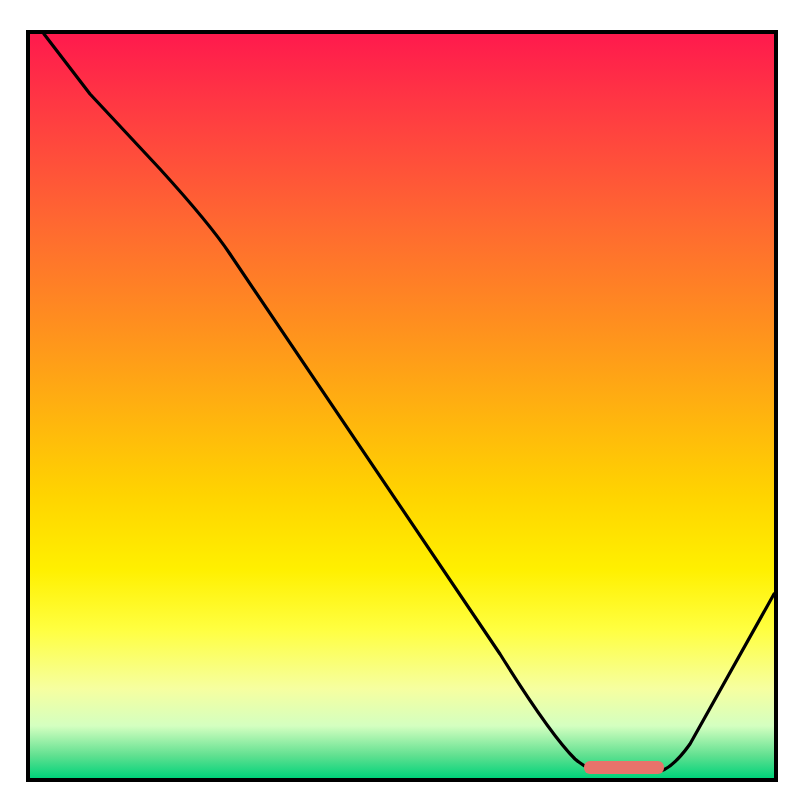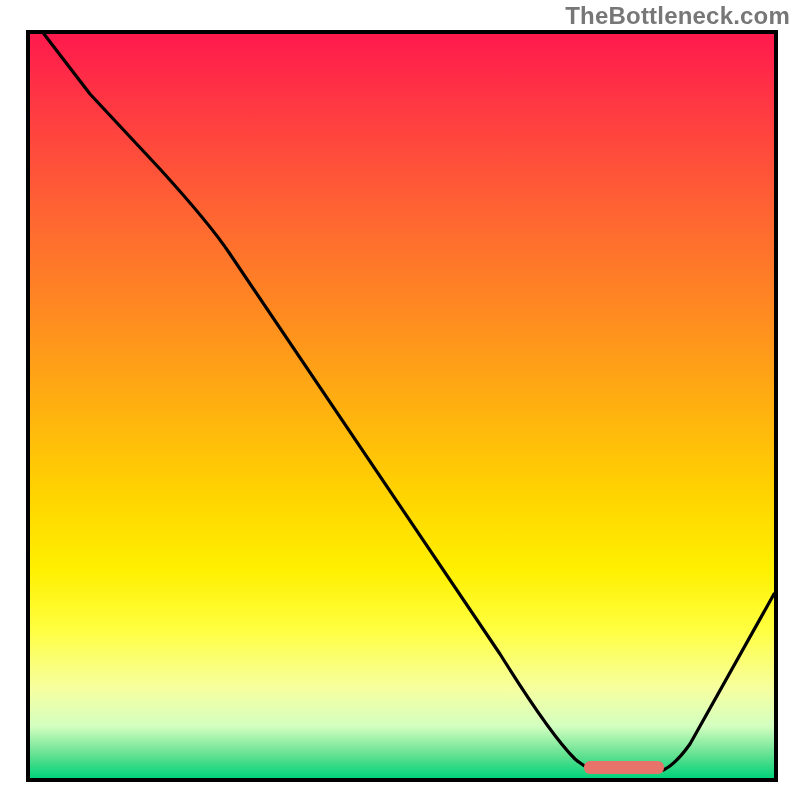--- a/index.html
+++ b/index.html
@@ -59,21 +59,20 @@
     height: 13px;
     background: #e8736b;
     border-radius: 6px;
   }
 </style>
 </head>
 <body>
 
 <div class="frame">
 
-  <div class="watermark">TheBottleneck.com</div>
 
   <div class="plot-box">
 
     <div class="gradient"></div>
 
     <svg class="curve" viewBox="0 0 744 744" preserveAspectRatio="none">
       <path fill="none" stroke="#000" stroke-width="3.2" stroke-linecap="round" stroke-linejoin="round" d="M 14 0 L 60 60 L 130 135 Q 180 190 200 220 L 470 620 Q 520 700 545 725 Q 560 738 575 738 L 625 738 Q 640 738 660 710 L 744 560"></path>
     </svg>
 
     <div class="marker" style="left: 554px; top: 727px; width: 80px;"></div>

